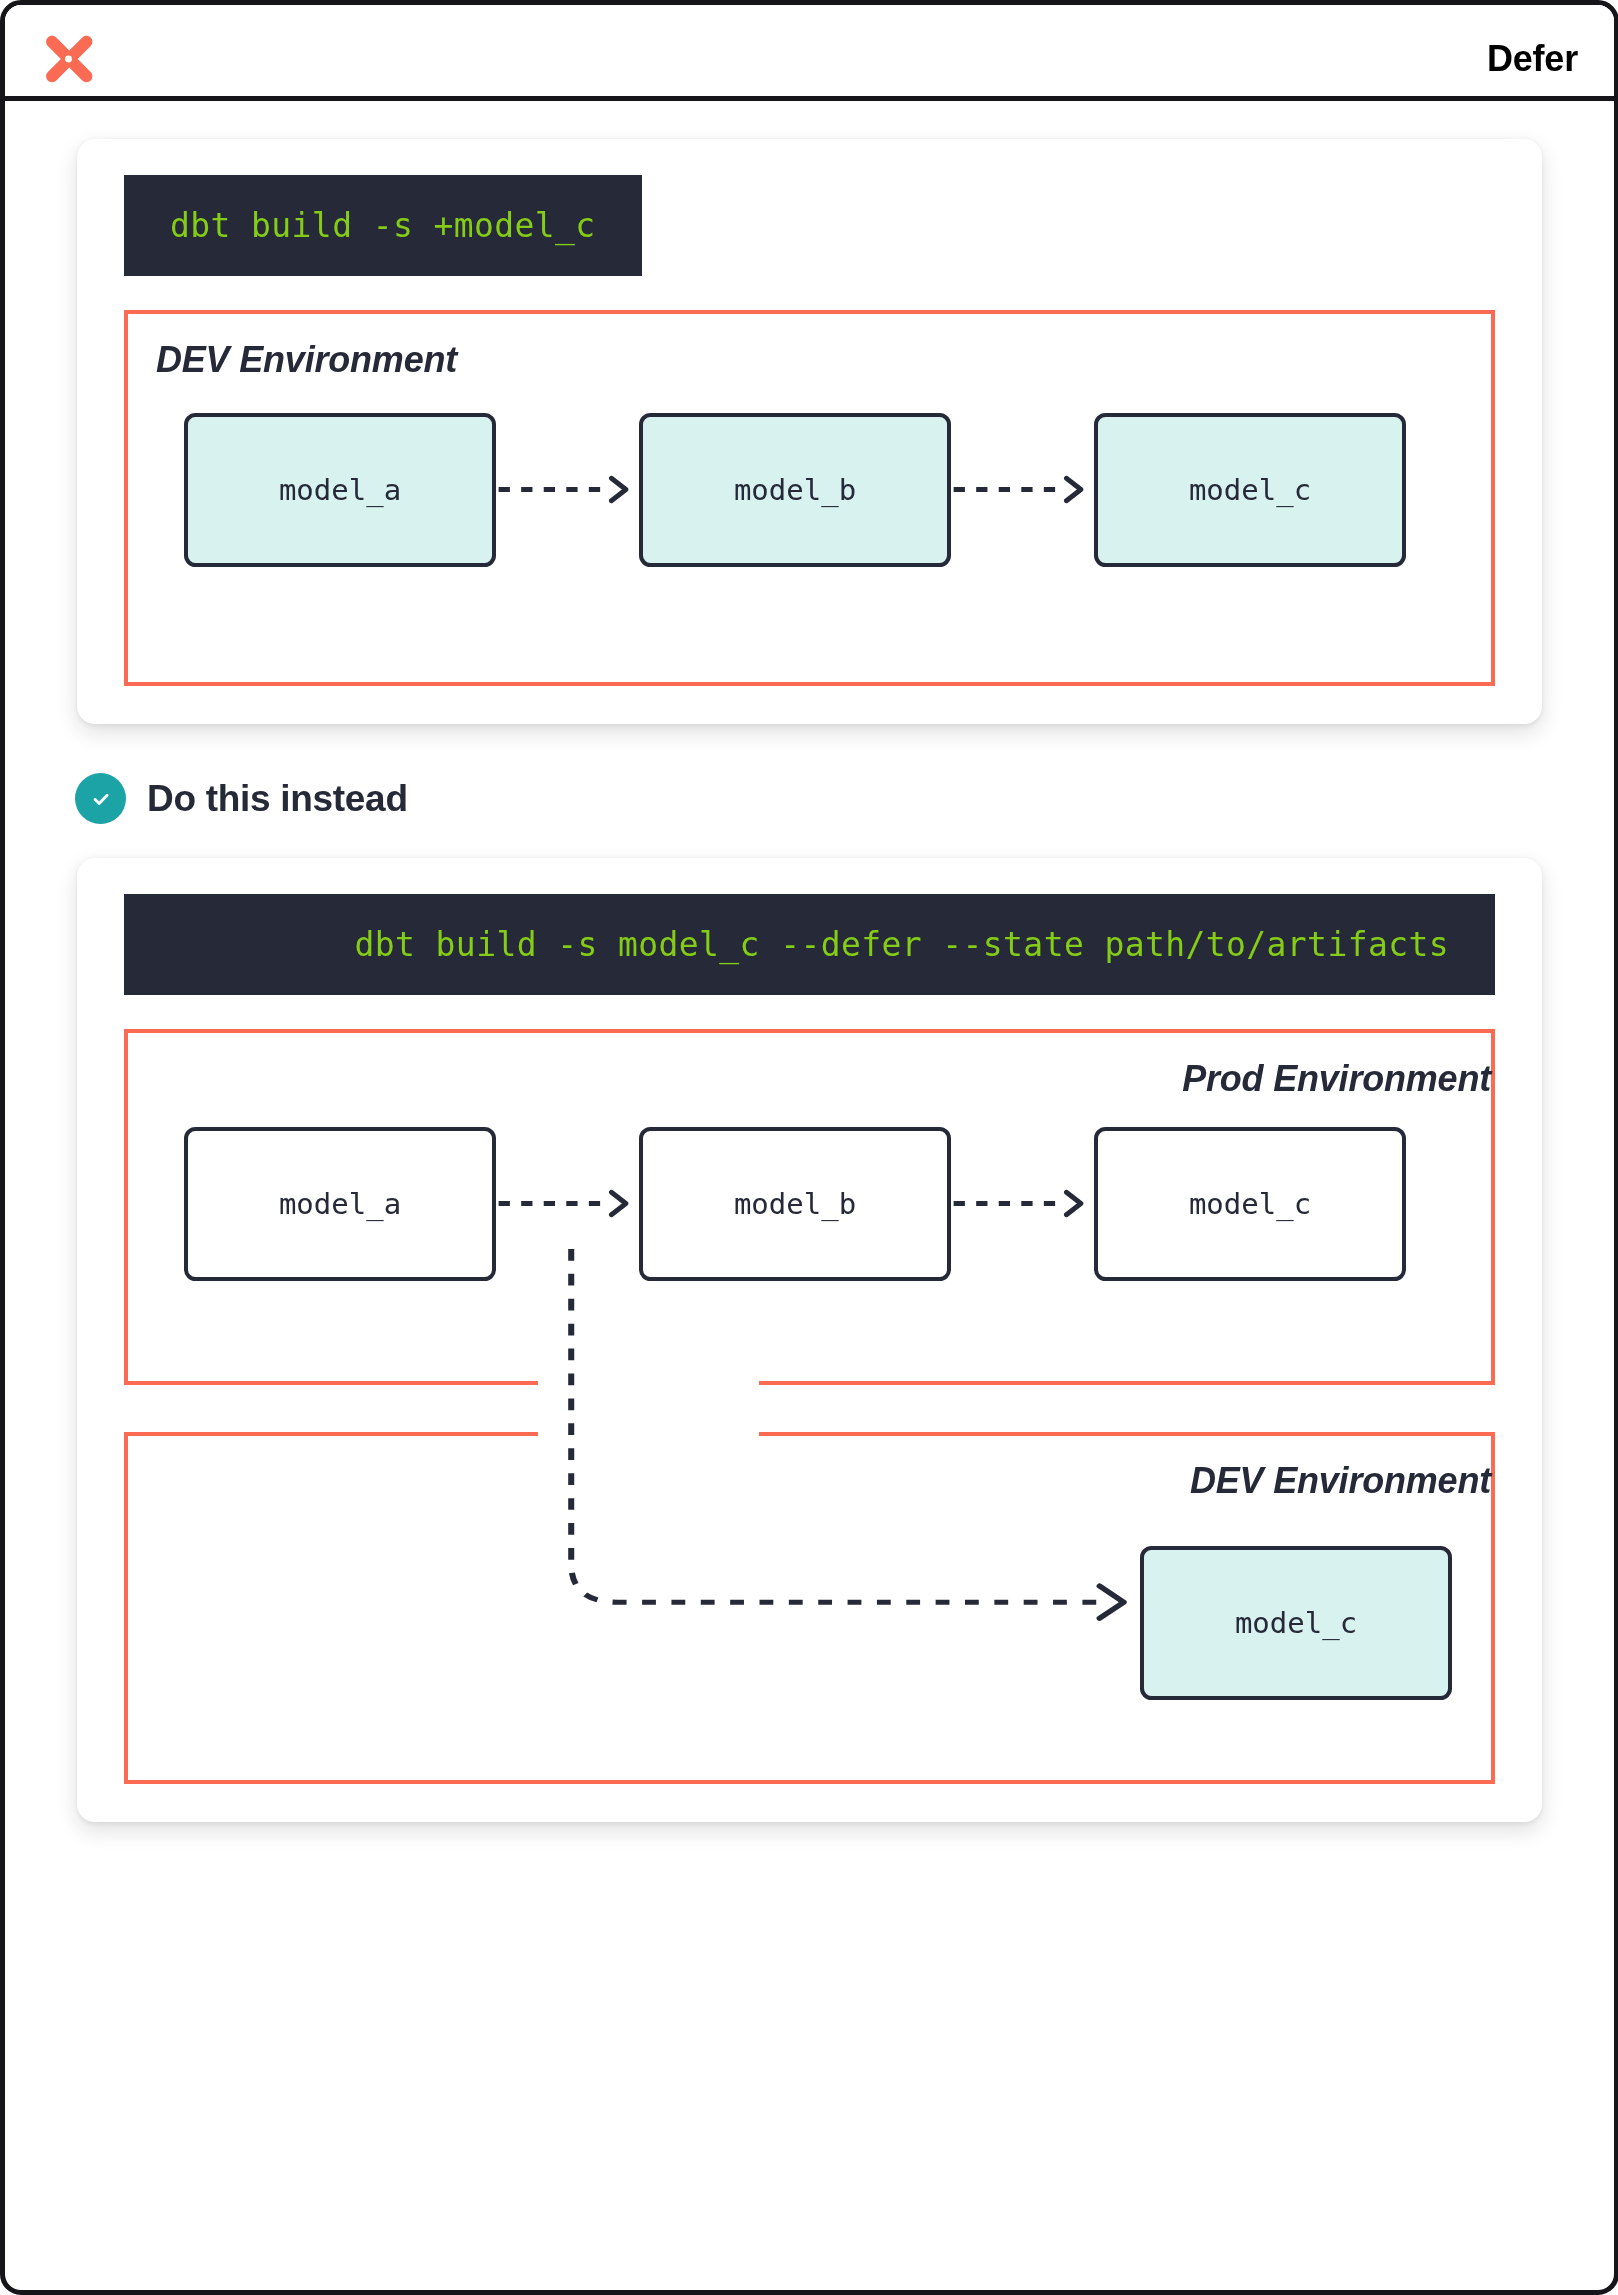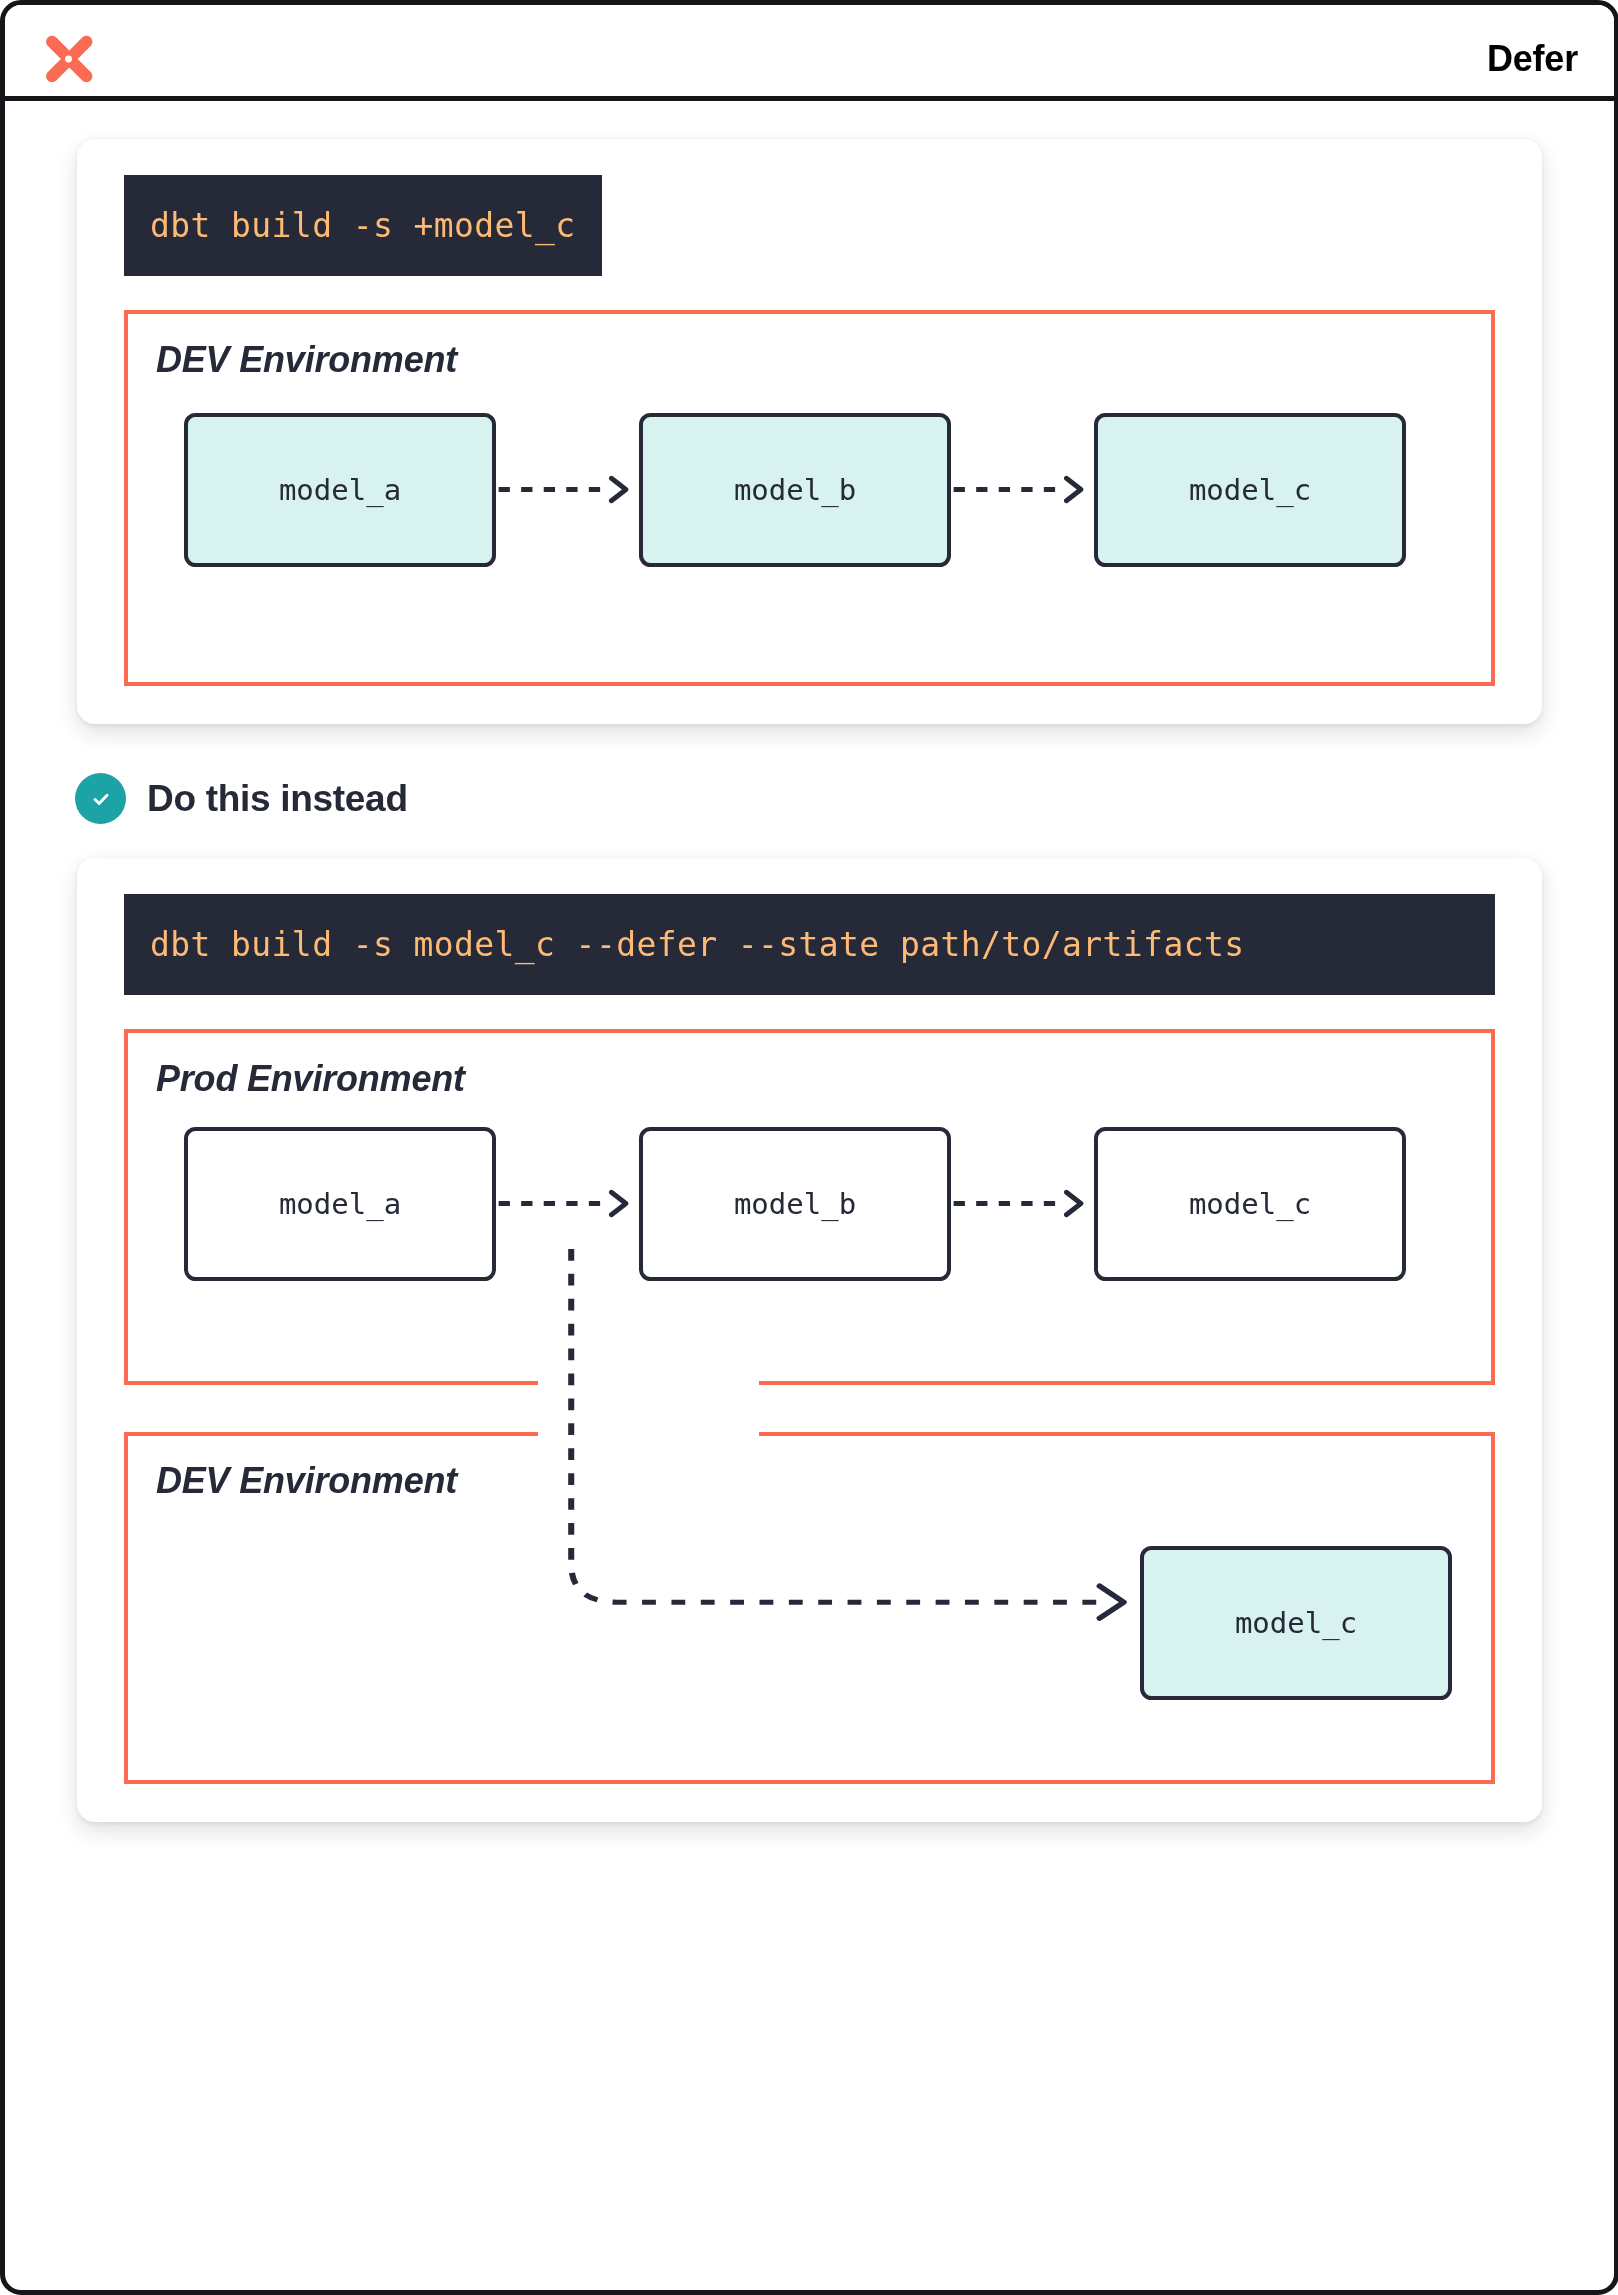--- a/index.html
+++ b/index.html
@@ -40,21 +40,21 @@
     letter-spacing: -0.2px;
     white-space: nowrap;
   }
 
   
   .page-body {
     padding: 38px 39px 33px 39px;
   }
 
   .section { margin-bottom: 49px; }
-  .section:last-child { margin-bottom: 0; }
+  .section:last-child { margin-bottom: 0; text-align: right; }
 
   .section-heading {
     display: flex;
     align-items: center;
     gap: 21px;
     margin: 29px 0 34px 31px;
   }
   .status-badge {
     width: 51px; height: 51px;
     border-radius: 50%;
@@ -74,25 +74,25 @@
   .card {
     background: #ffffff;
     border-radius: 18px;
     box-shadow: 0 8.2px 21px rgba(22,22,26,0.13), 0 1.6px 5.7px rgba(22,22,26,0.07);
     padding: 36px 47px 38px 47px;
     margin: 0 33px;
   }
 
   .code-block {
     background: #262a38;
-    color: #fdba74;
+    color: #84cc16;
     font-family: "DejaVu Sans Mono", "Liberation Mono", monospace;
     font-size: 33px;
     letter-spacing: 0.4px;
-    padding: 31px 26px;
+    padding: 31px 46px;
     white-space: nowrap;
     display: block;
     width: fit-content;
     margin-bottom: 34px;
   }
   .code-block.wide { width: 100%; }
 
   
   .env-box {
     position: relative;

